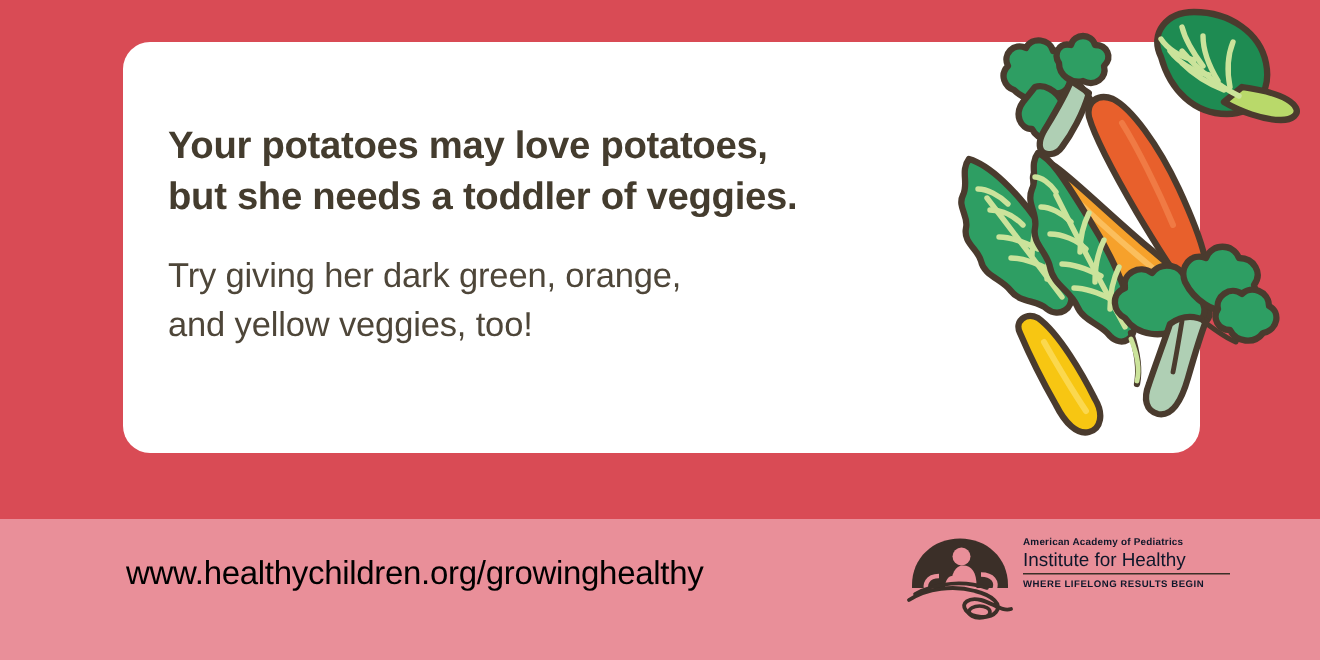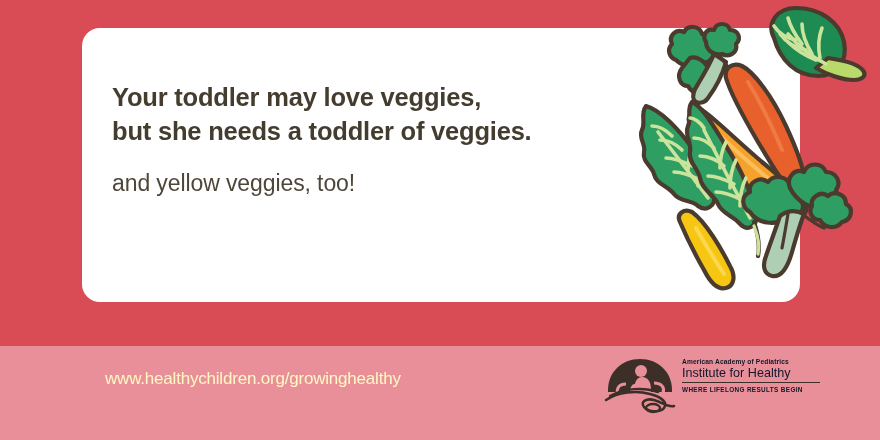--- a/index.html
+++ b/index.html
@@ -73,26 +73,25 @@
     width: 250px;
     height: 300px;
     pointer-events: none;
   }
 
   
   .url {
     position: absolute;
     left: 84px;
     top: 369px;
-    font-size: 17px;
+    font-size: 22px;
     font-weight: 400;
-    color: #fef9c3;
+    color: #000000;
     letter-spacing: -0.2px;
     white-space: nowrap;
-    margin-left: 21px;
   }
 
   .logo {
     position: absolute;
     left: 604px;
     top: 356px;
     width: 220px;
     height: 62px;
   }
   .logo-mark {
@@ -141,24 +140,25 @@
 
 <div id="poster">
 
   <div class="band-red"></div>
   <div class="band-pink"></div>
 
   <div class="card"></div>
 
   <div class="copy">
     <h1 class="headline">
-      <span class="line">Your toddler may love veggies,</span>
+      <span class="line">Your potatoes may love potatoes,</span>
       <span class="line">but she needs a toddler of veggies.</span>
     </h1>
     <p class="subcopy">
+      <span class="line">Try giving her dark green, orange,</span>
       <span class="line">and yellow veggies, too!</span>
     </p>
   </div>
 
   <svg class="veggies" viewBox="0 0 250 300">
     <defs>
       <clipPath id="cardClip">
 
         <rect x="-630" y="28" width="718" height="274" rx="18" ry="18"></rect>
       </clipPath>

